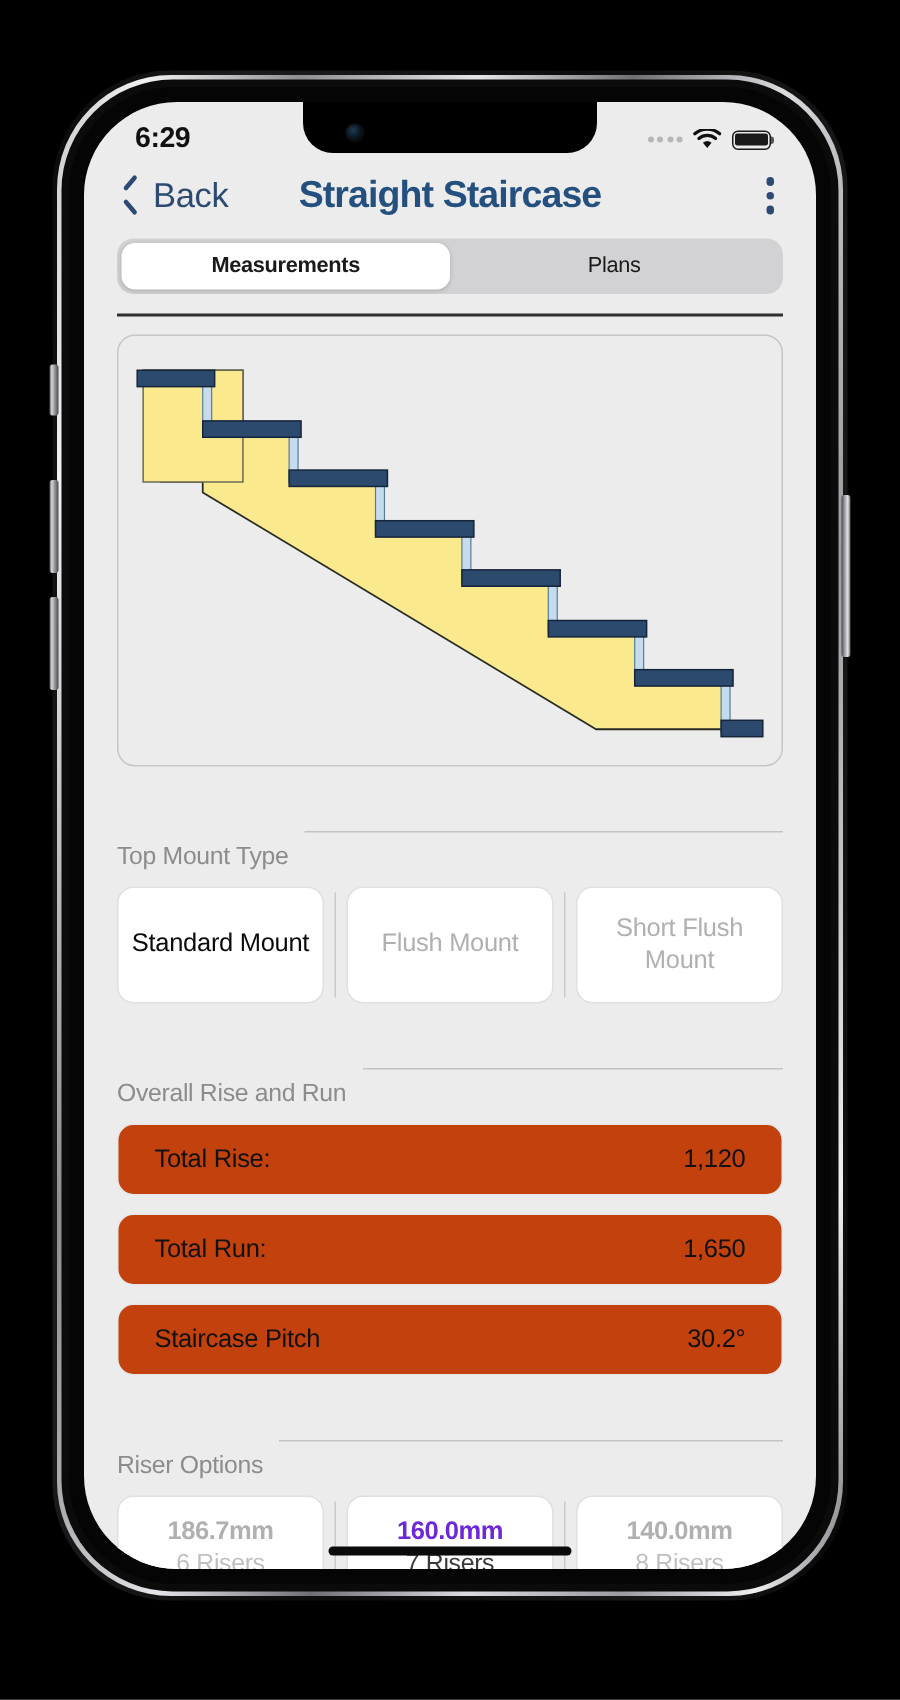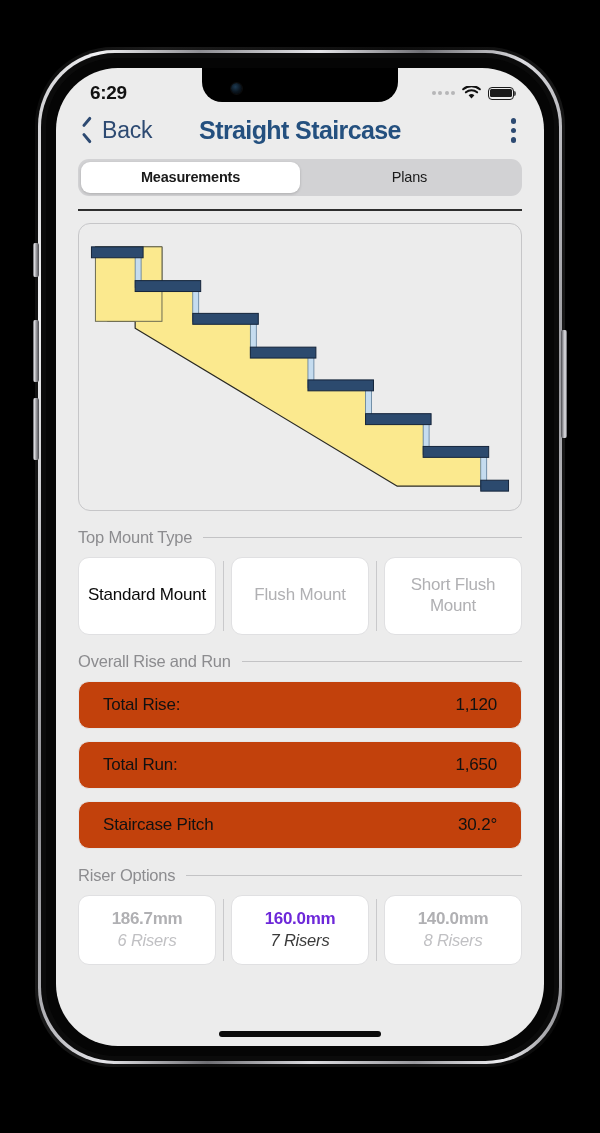--- a/index.html
+++ b/index.html
@@ -134,21 +134,21 @@
     border: 1px solid #c6c6c8; border-radius: 12px;
     background: #ececec; height: 288px; padding: 0;
     overflow: hidden;
   }
   .diagram-card svg { display: block; width: 100%; height: 100%; }
 
   .section-head {
     display: flex; align-items: center; gap: 11px;
     margin: 17px 0 10px;
   }
-  .section-head .lbl { font-size: 16.5px; color: #8c8c8f; letter-spacing: -0.2px; white-space: nowrap; }
+  .section-head .lbl { font-size: 16.5px; color: #8c8c8f; letter-spacing: -0.2px; white-space: nowrap; margin-top: 34px; }
   .section-head .rule { flex: 1; height: 1px; background: #c3c3c5; }
 
   .opt-row { display: flex; align-items: stretch; }
   .opt-div { width: 1px; background: #c9c9cb; margin: 4px 7px; }
   .opt {
     flex: 1; background: #fff; border: 1px solid #e0e0e2; border-radius: 11px;
     min-height: 78px; display: flex; flex-direction: column;
     align-items: center; justify-content: center; cursor: pointer;
     text-align: center; padding: 6px 6px; line-height: 1.22;
   }
@@ -163,21 +163,21 @@
   }
   .meas-row .k { font-size: 17px; color: #111; letter-spacing: -0.2px; }
   .meas-row .v { font-size: 17px; color: #111; letter-spacing: -0.2px; }
 
   .riser {
     flex: 1; background: #fff; border: 1px solid #e0e0e2; border-radius: 11px;
     min-height: 70px; display: flex; flex-direction: column;
     align-items: center; justify-content: center; cursor: pointer; gap: 2px;
   }
   .riser .mm { font-size: 17px; font-weight: 700; color: #b0b0b3; letter-spacing: -0.3px; }
-  .riser .ct { font-size: 16.5px; color: #c0c0c3; letter-spacing: -0.2px; font-style: italic; }
+  .riser .ct { font-size: 16.5px; color: #c0c0c3; letter-spacing: -0.2px; }
   .riser.sel .mm { color: #6d28d9; }
   .riser.sel .ct { color: #3a3a3a; }
   .riser-div { width: 1px; background: #c9c9cb; margin: 4px 7px; }
 
   .home-ind {
     position: absolute; left: 50%; transform: translateX(-50%);
     bottom: 9px; width: 162px; height: 6px; border-radius: 4px; background: #0a0a0a;
   }
 </style>
 </head>

